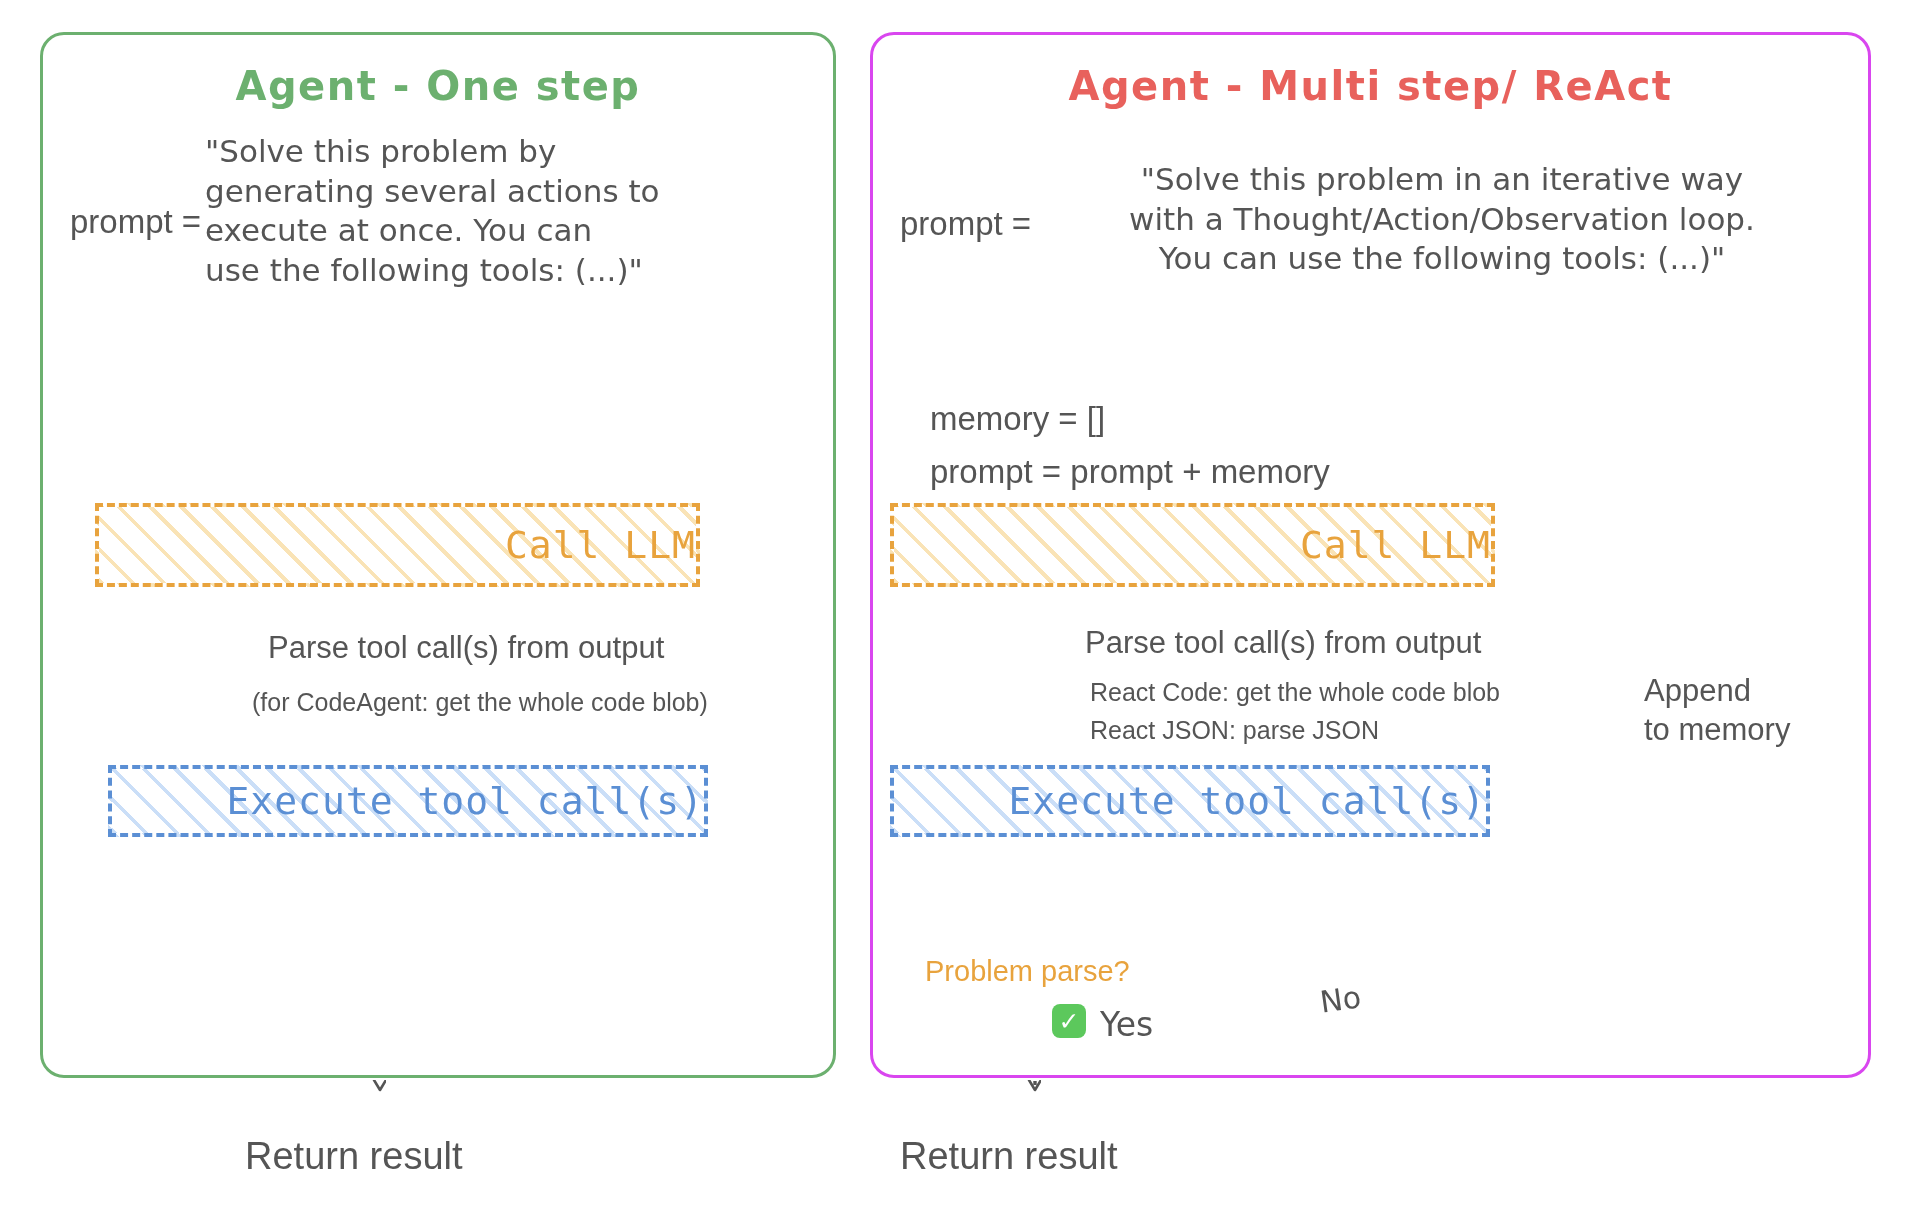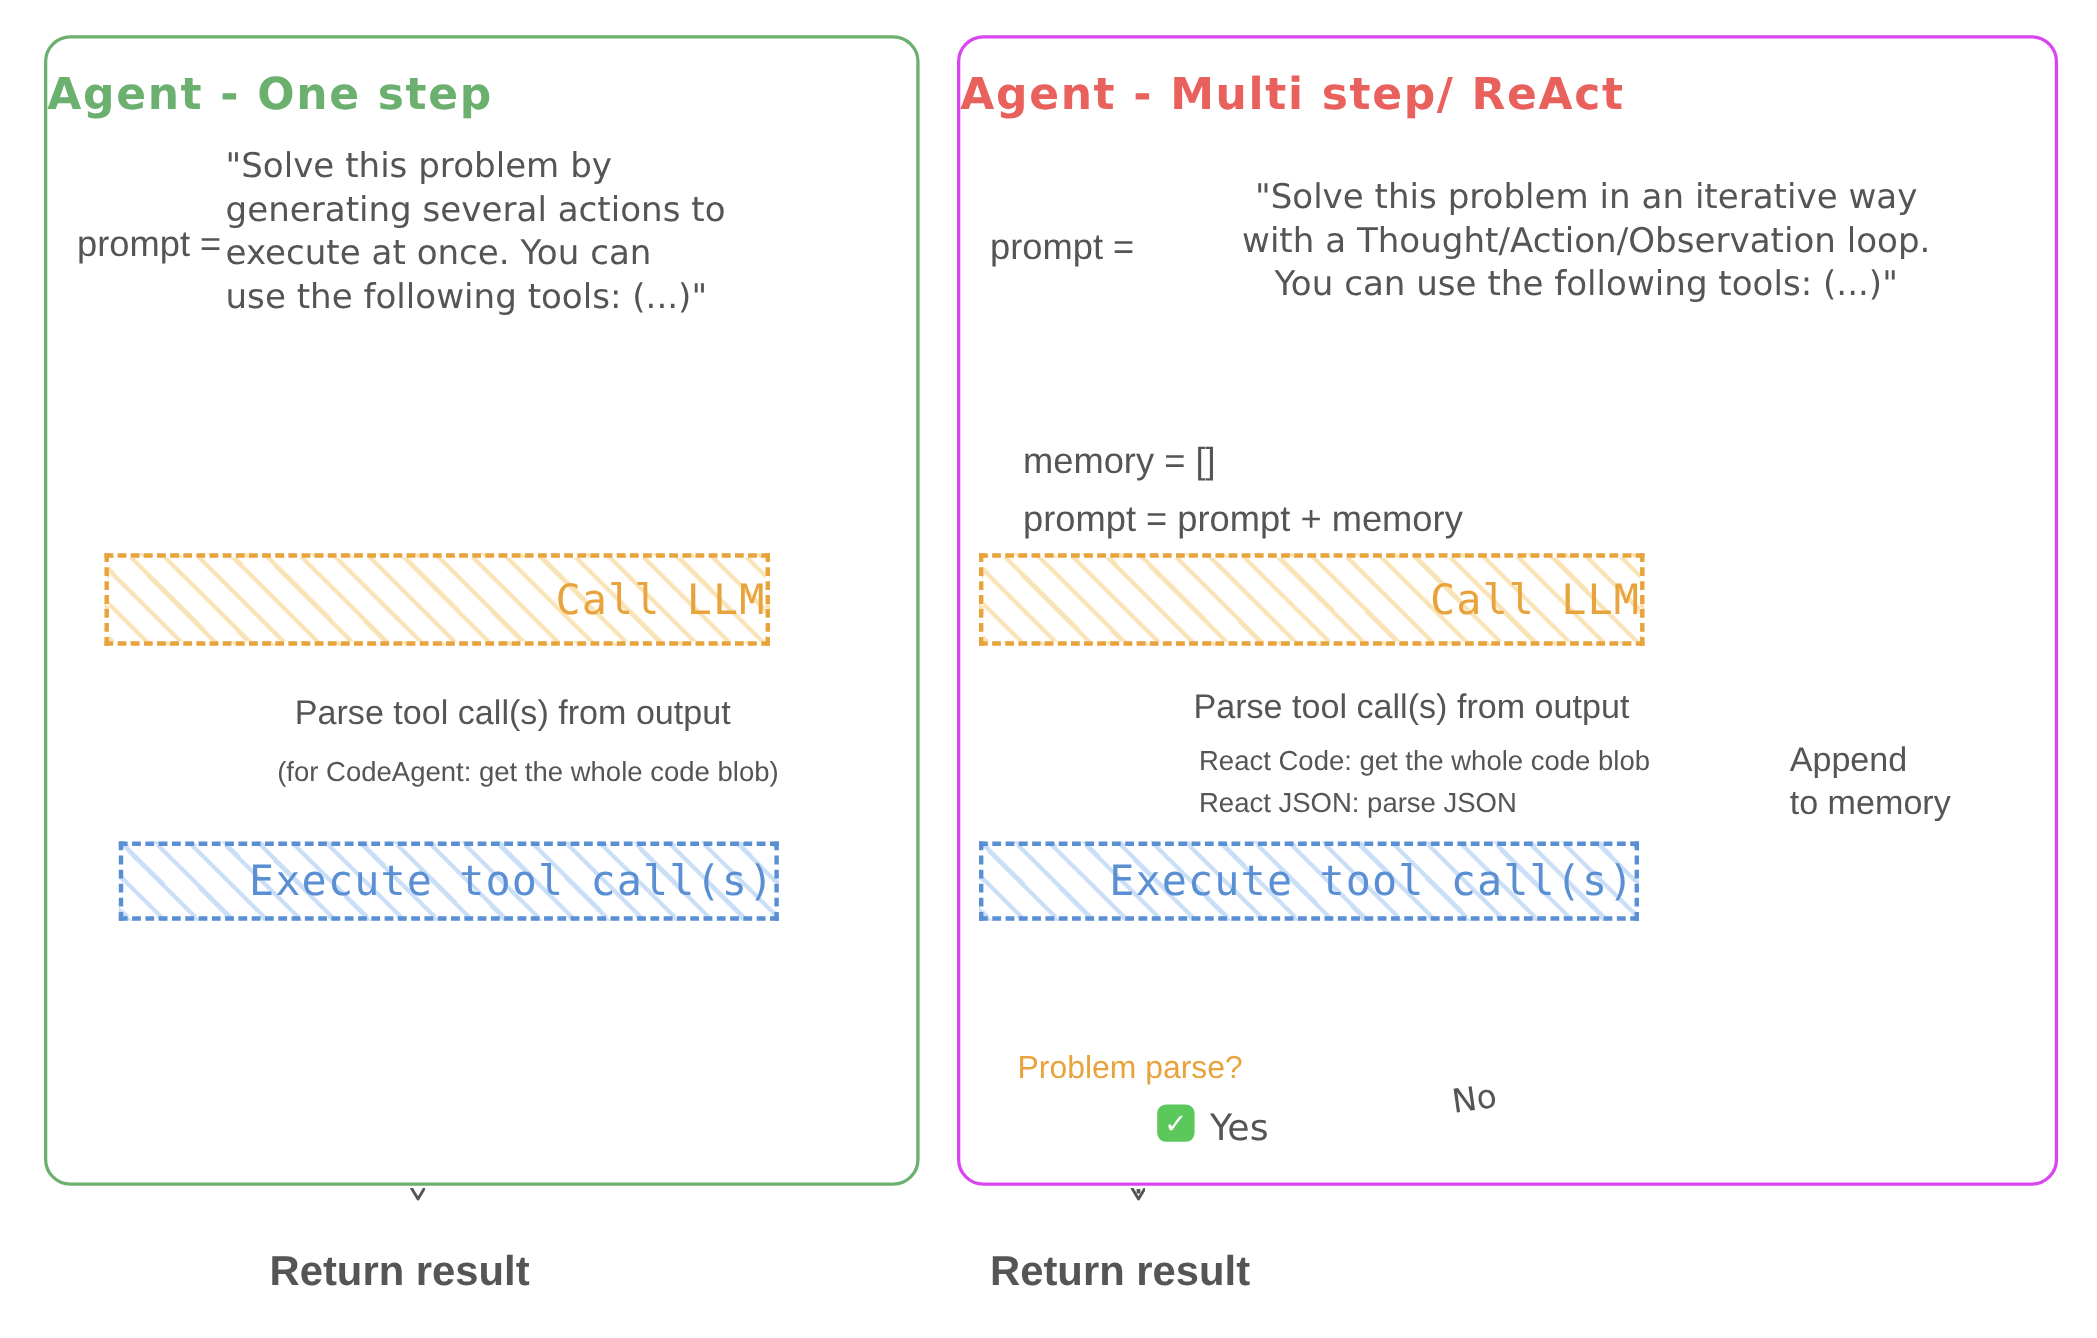--- a/index.html
+++ b/index.html
@@ -33,20 +33,21 @@
   }
   #panel-multi-step {
     left: 870px; top: 32px;
     width: 995px; height: 1040px;
     border: 3px solid #d946ef;
   }
 
   .panel-title {
     position: absolute;
     width: 100%;
+    text-align: center;
     top: 28px;
     font-family: "DejaVu Sans", sans-serif;
     font-size: 40px;
     font-weight: bold;
     letter-spacing: 1.5px;
   }
   #panel-one-step .panel-title { color: #6CB06F; }
   #panel-multi-step .panel-title { color: #E8615C; }
 
   
@@ -108,27 +109,27 @@
     font-family: "Liberation Sans", sans-serif;
     font-size: 25px;
     color: #555555;
     white-space: nowrap;
   }
   .note-block {
     font-family: "Liberation Sans", sans-serif;
     font-size: 31px;
     color: #555555;
     line-height: 1.25;
+    margin-left: 17px;
   }
   .return-text {
     font-family: "Liberation Sans", sans-serif;
     font-size: 38px;
     color: #555555;
     white-space: nowrap;
-    font-weight: bold;
   }
   .code-line {
     font-family: "Liberation Sans", sans-serif;
     font-size: 33px;
     color: #555555;
     white-space: nowrap;
   }
   .solved-label {
     font-family: "Liberation Sans", sans-serif;
     font-size: 29px;

